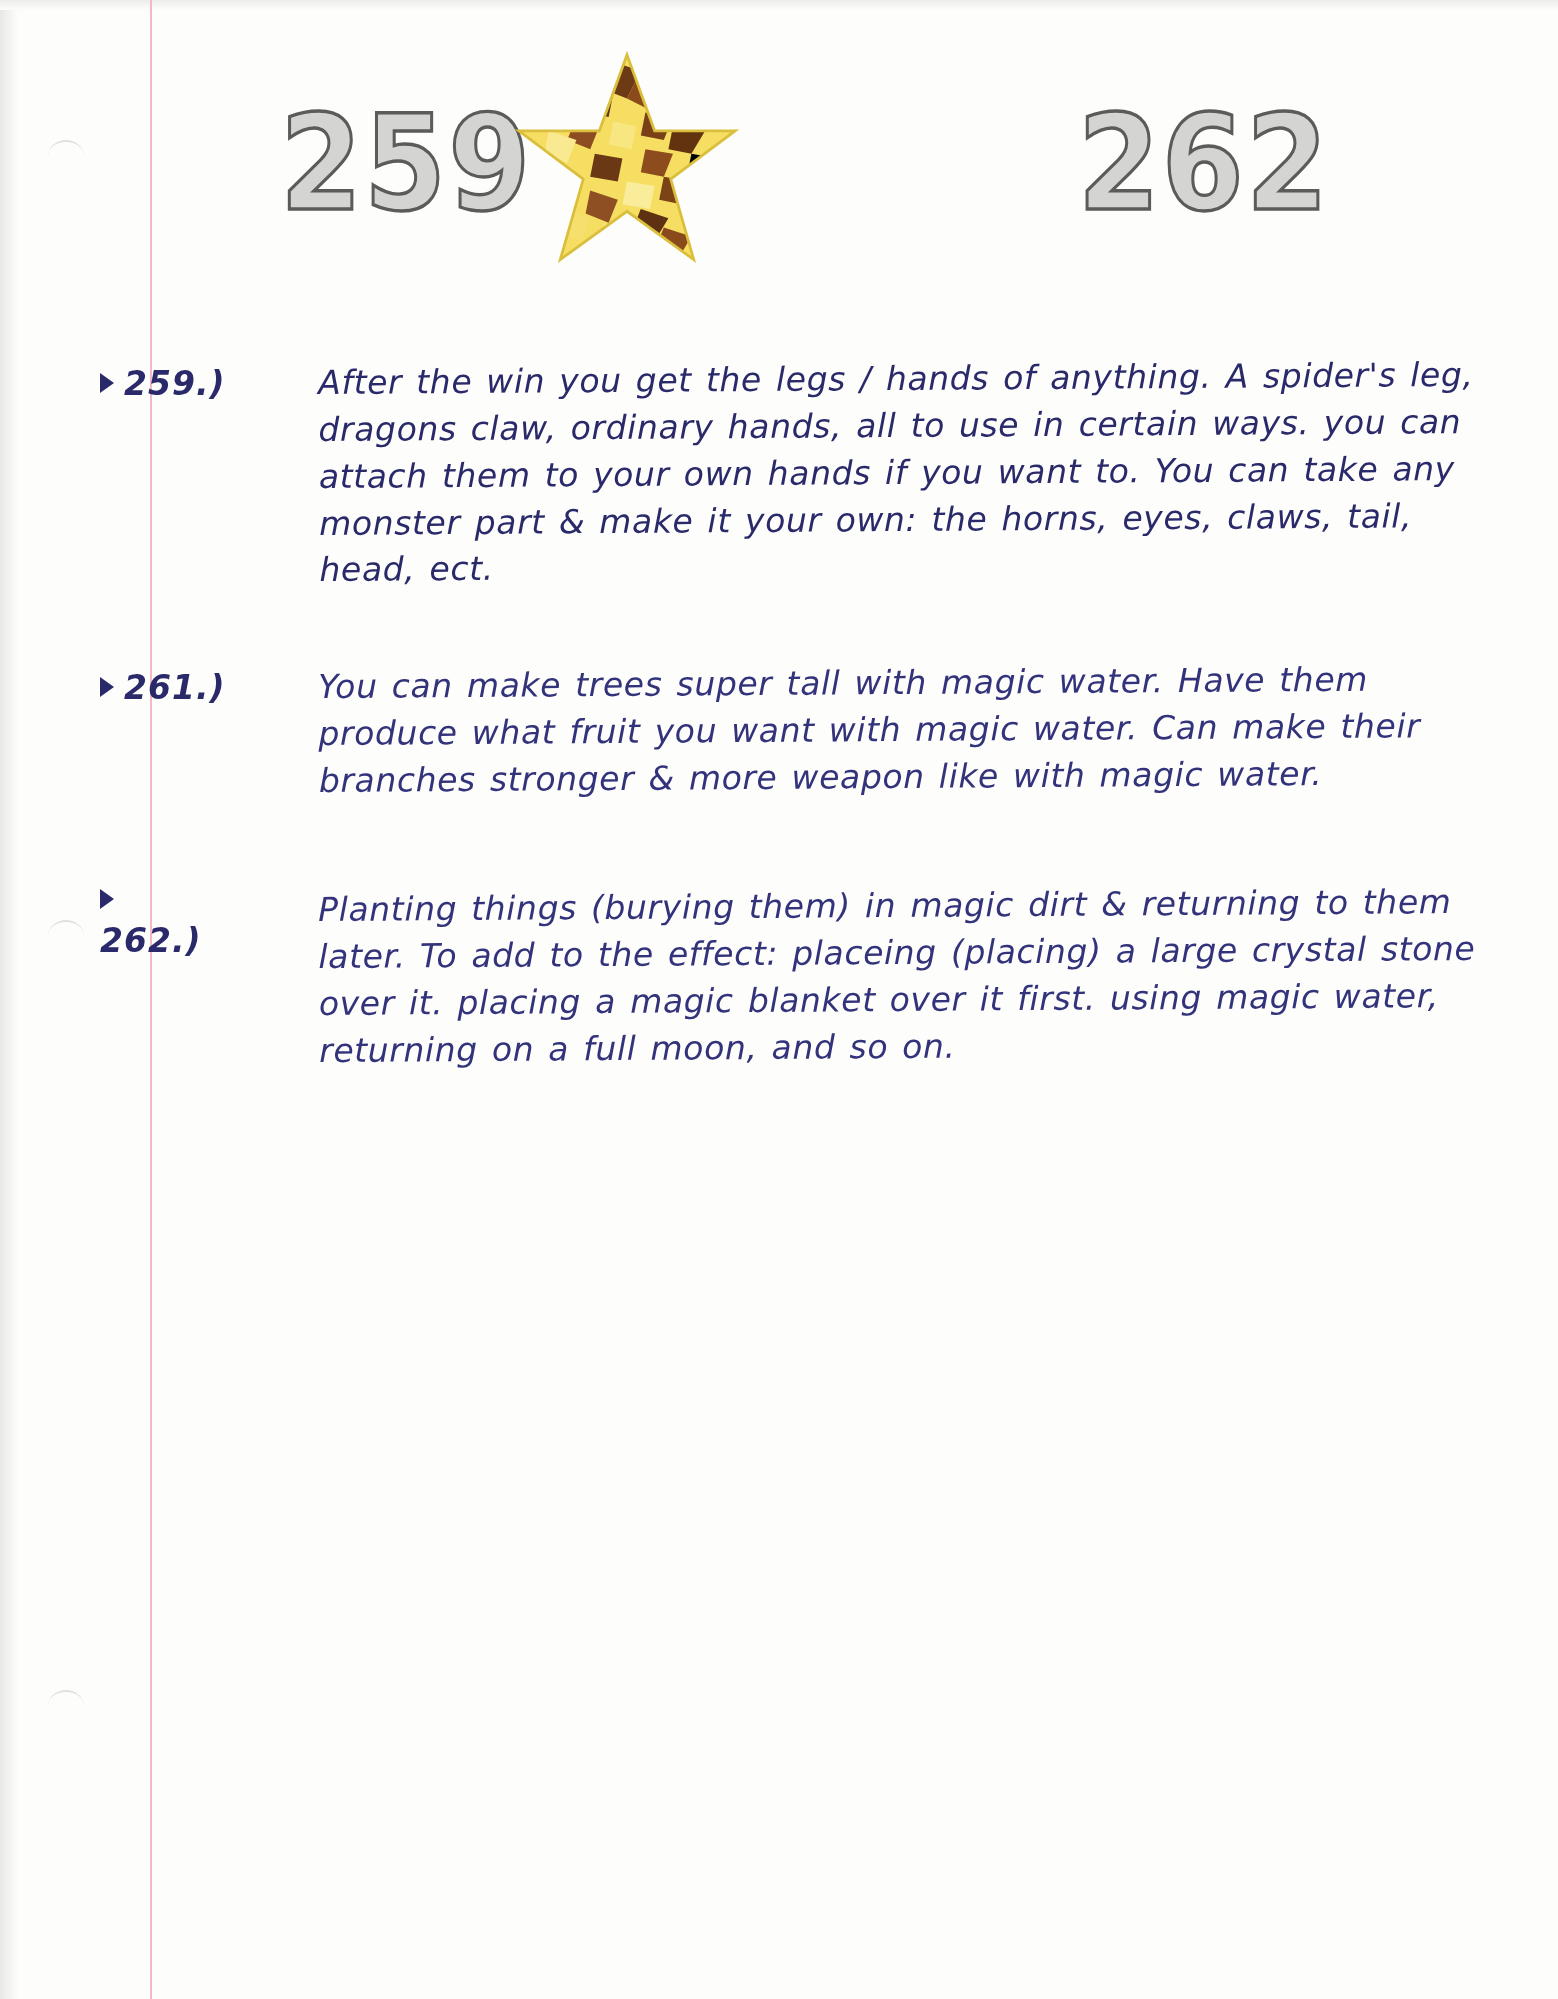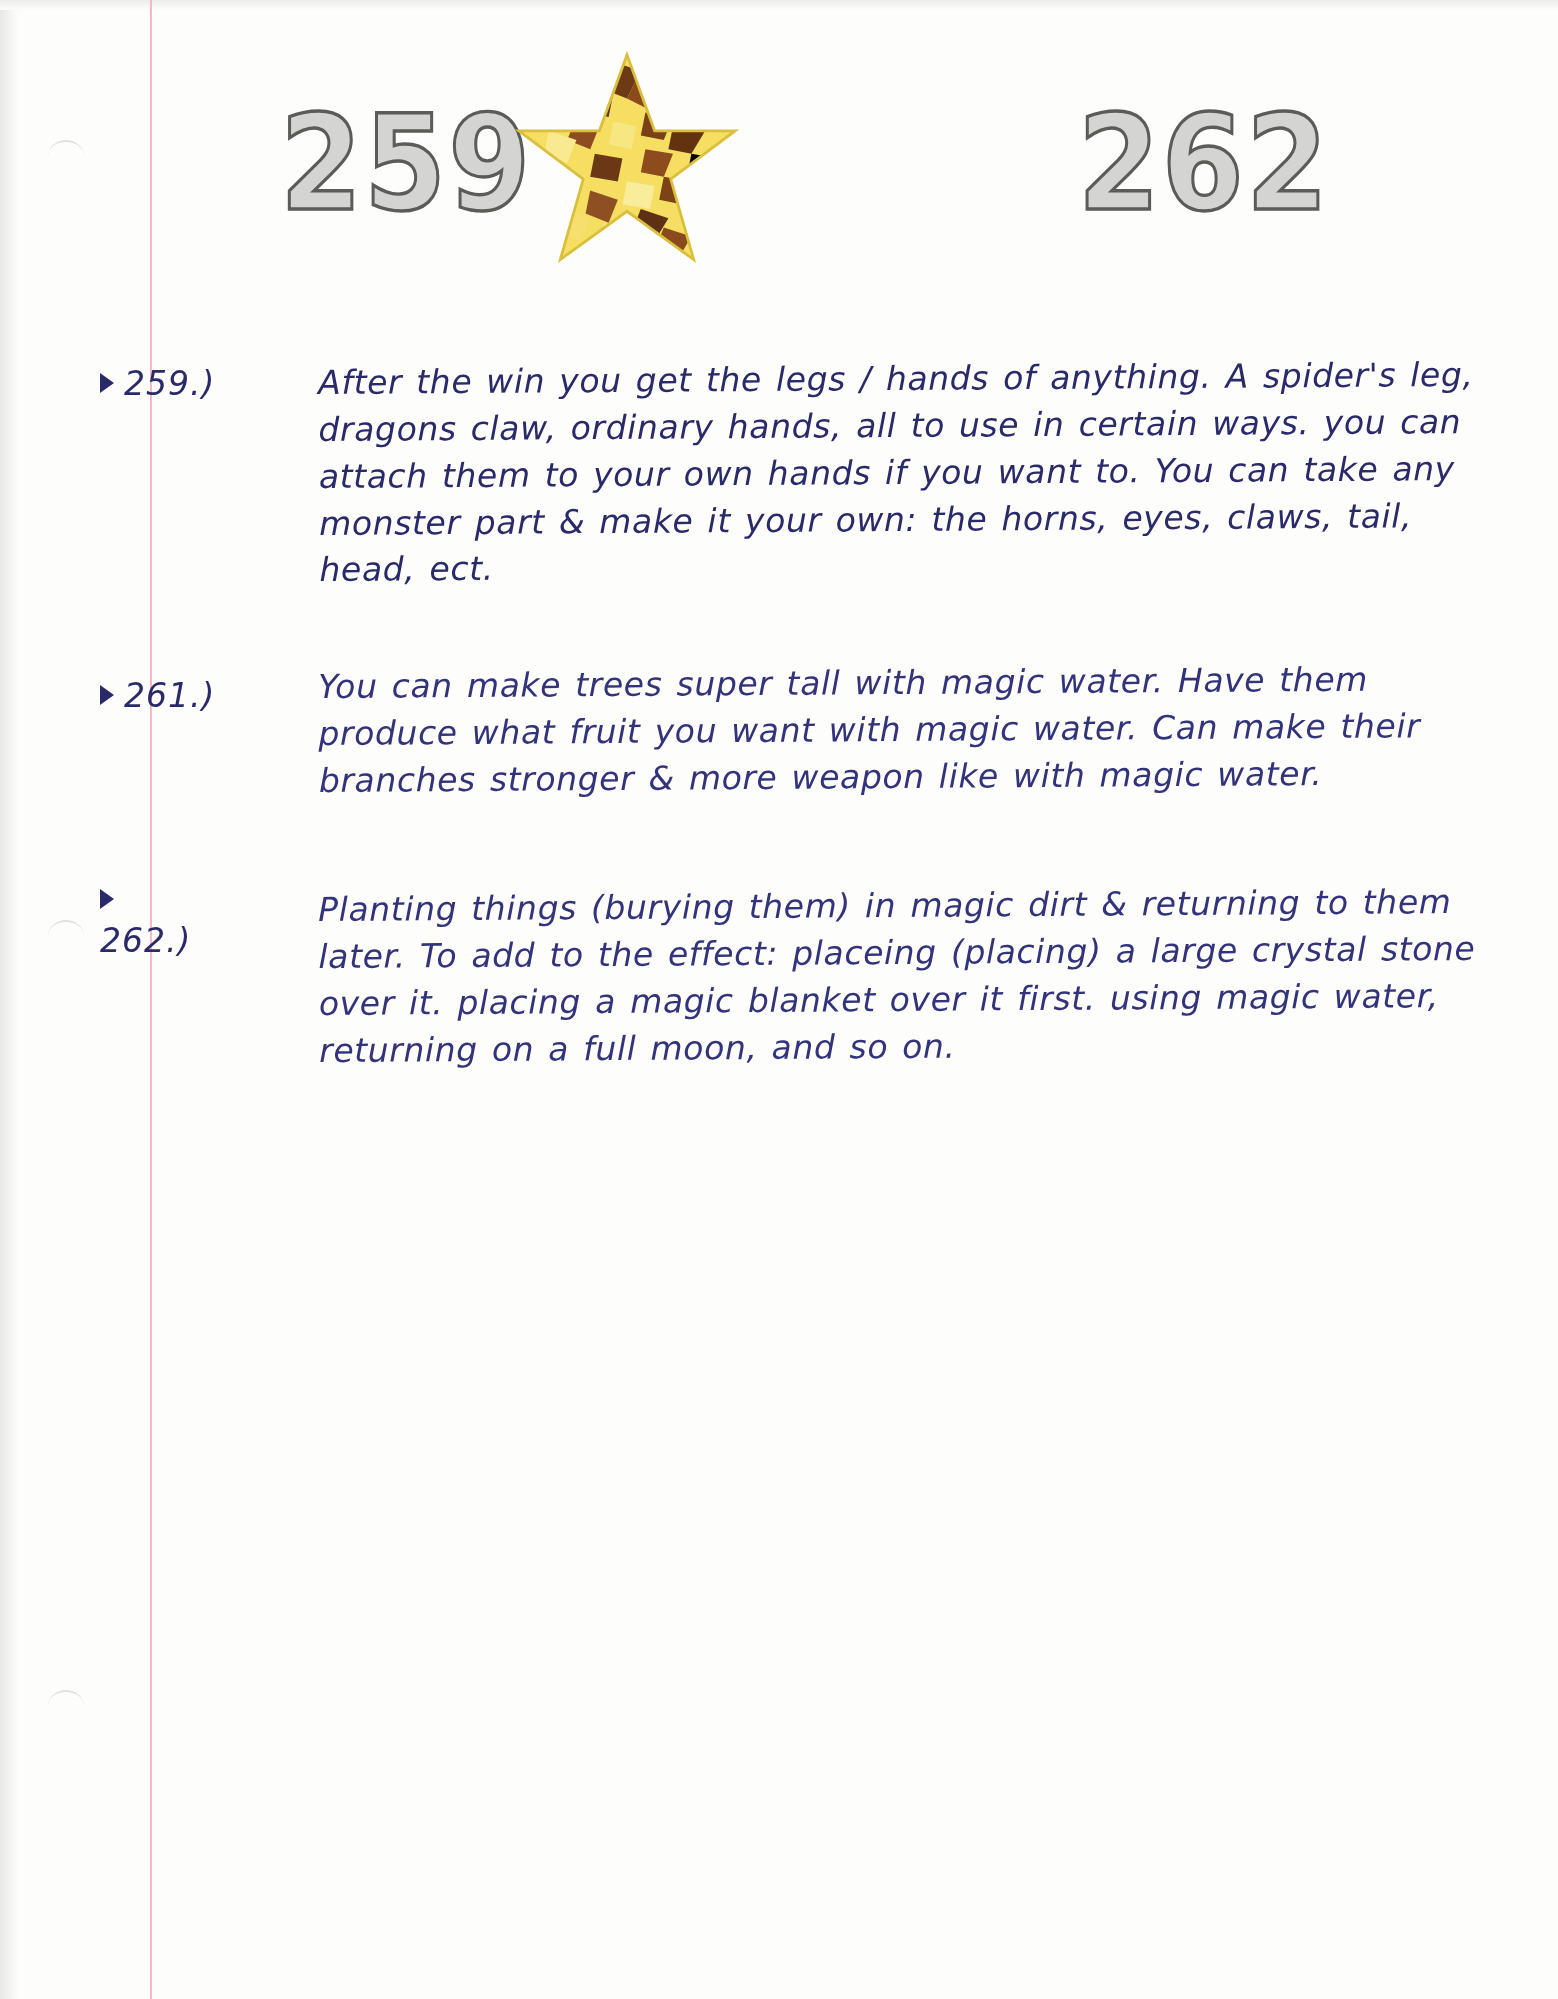--- a/index.html
+++ b/index.html
@@ -116,42 +116,42 @@
     border-left: 14px solid currentColor;
     border-top: 10px solid transparent;
     border-bottom: 10px solid transparent;
     position: relative;
     top: -2px;
   }
   .note-num {
     font-family: "DejaVu Sans", sans-serif;
     font-size: 33px;
     font-style: italic;
-    font-weight: 400;
+    font-weight: 700;
     letter-spacing: 1px;
   }
   .note-body {
     flex: 1 1 auto;
     font-family: "DejaVu Sans", sans-serif;
     font-size: 33px;
     line-height: 1.42;
     letter-spacing: .6px;
     font-style: italic;
     font-weight: 500;
     word-spacing: 3px;
     transform: rotate(-0.4deg);
     transform-origin: left top;
   }
   .ink-dark  { color: #2a2a6b; }
   .ink-light { color: #8e8ec8; }
   .ink-blue  { color: #33337c; }
 
   .note.n259 .note-marker { width: 218px; }
   .note.n260 .note-marker { width: 230px; }
-  .note.n261 .note-marker { width: 218px; margin-top: 8px; }
+  .note.n261 .note-marker { width: 218px; }
   .note.n262 .note-marker { width: 218px; flex-direction: column; }
 
   .note.n259 { margin-bottom: 70px; }
   .note.n260 { margin-bottom: 80px; }
   .note.n261 { margin-bottom: 82px; }
 </style>
 </head>
 <body>
 
 <div class="page">

